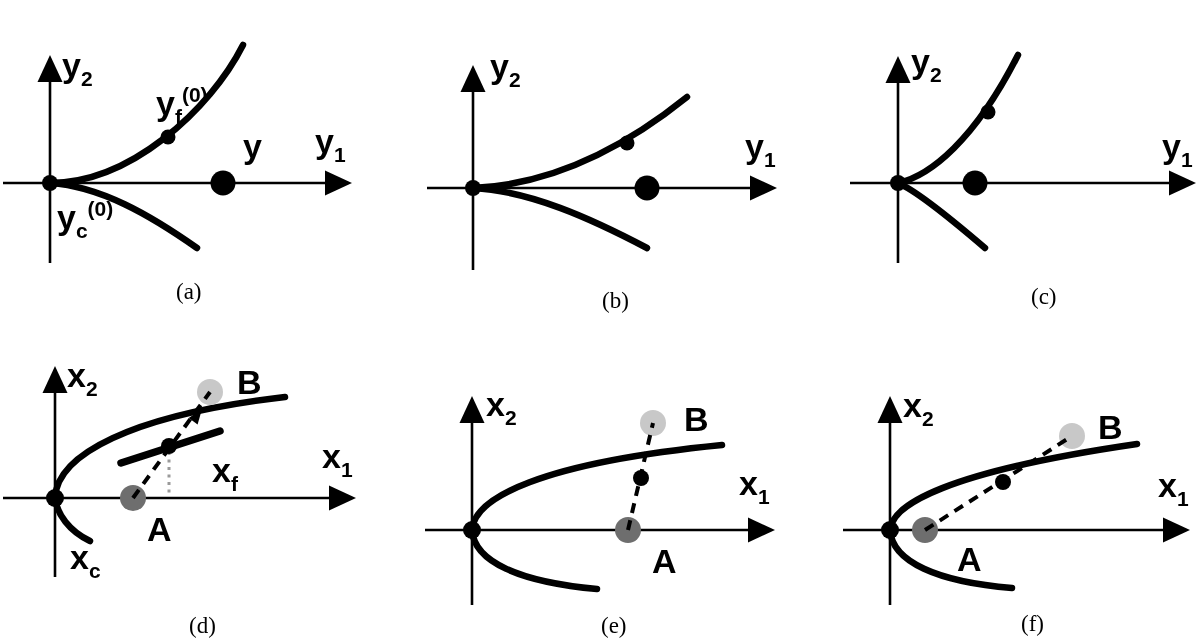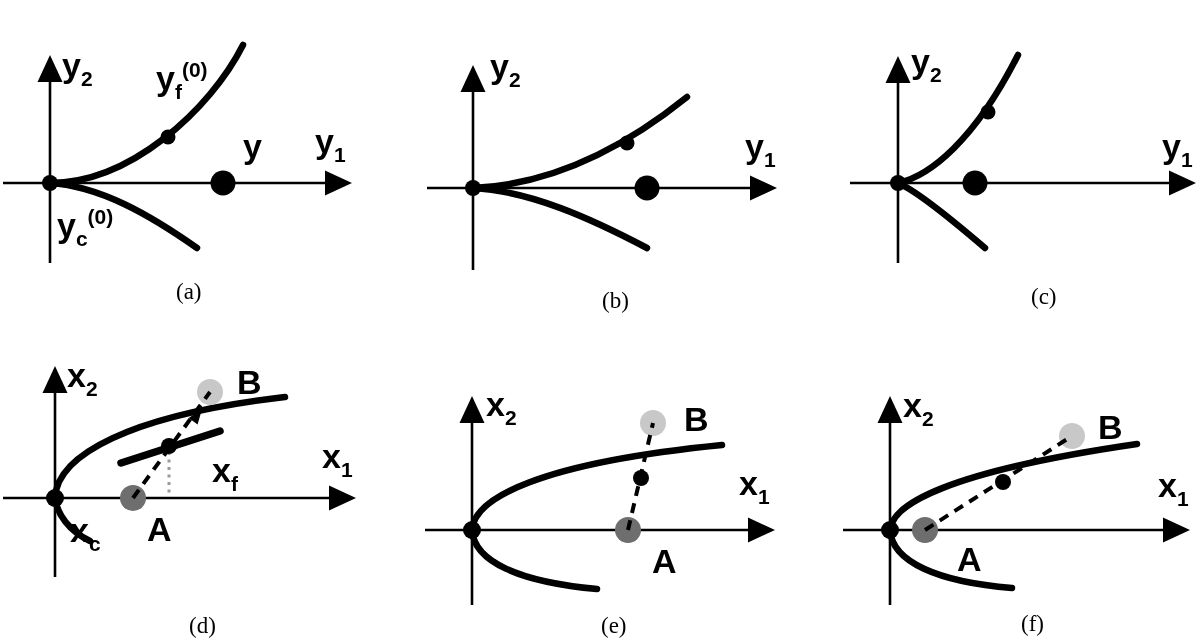--- a/index.html
+++ b/index.html
@@ -109,38 +109,38 @@
       <path class="curve" d="M 890 530 C 892 562 938 582 1012 588"></path>
       <circle cx="925" cy="530" r="13" fill="#6e6e6e"></circle>
       <circle cx="1072" cy="436" r="13" fill="#c8c8c8"></circle>
       <line class="dashed" x1="925" y1="530" x2="1072" y2="436"></line>
       <circle class="dot" cx="1003" cy="482" r="8"></circle>
       <circle class="dot" cx="890" cy="530" r="9"></circle>
     </g>
   </svg>
 
   <div class="lbl" style="left:62px; top:48px"><span>y</span><span class="sub">2</span></div>
-  <div class="lbl" style="left:156px; top:59px"><span>y</span><span class="sub">f</span><span class="sup">(0)</span></div>
+  <div class="lbl" style="left:156px; top:84px"><span>y</span><span class="sub">f</span><span class="sup">(0)</span></div>
   <div class="lbl" style="left:243px; top:129px">y</div>
   <div class="lbl" style="left:315px; top:124px"><span>y</span><span class="sub">1</span></div>
-  <div class="lbl" style="left:57px; top:206px"><span>y</span><span class="sub">c</span><span class="sup">(0)</span></div>
+  <div class="lbl" style="left:57px; top:198px"><span>y</span><span class="sub">c</span><span class="sup">(0)</span></div>
   <div class="caption" style="left:176px; top:280px">(a)</div>
 
   <div class="lbl" style="left:490px; top:49px"><span>y</span><span class="sub">2</span></div>
   <div class="lbl" style="left:745px; top:129px"><span>y</span><span class="sub">1</span></div>
   <div class="caption" style="left:602px; top:289px">(b)</div>
 
   <div class="lbl" style="left:911px; top:44px"><span>y</span><span class="sub">2</span></div>
   <div class="lbl" style="left:1162px; top:129px"><span>y</span><span class="sub">1</span></div>
   <div class="caption" style="left:1031px; top:285px">(c)</div>
 
   <div class="lbl" style="left:67px; top:358px"><span>x</span><span class="sub">2</span></div>
   <div class="lbl" style="left:322px; top:439px"><span>x</span><span class="sub">1</span></div>
   <div class="lbl" style="left:212px; top:453px"><span>x</span><span class="sub">f</span></div>
-  <div class="lbl" style="left:70px; top:513px"><span>x</span><span class="sub">c</span></div>
+  <div class="lbl" style="left:70px; top:540px"><span>x</span><span class="sub">c</span></div>
   <div class="lbl" style="left:147px; top:512px">A</div>
   <div class="lbl" style="left:237px; top:365px">B</div>
   <div class="caption" style="left:189px; top:614px">(d)</div>
 
   <div class="lbl" style="left:486px; top:387px"><span>x</span><span class="sub">2</span></div>
   <div class="lbl" style="left:739px; top:466px"><span>x</span><span class="sub">1</span></div>
   <div class="lbl" style="left:652px; top:544px">A</div>
   <div class="lbl" style="left:684px; top:402px">B</div>
   <div class="caption" style="left:601px; top:614px">(e)</div>
 

